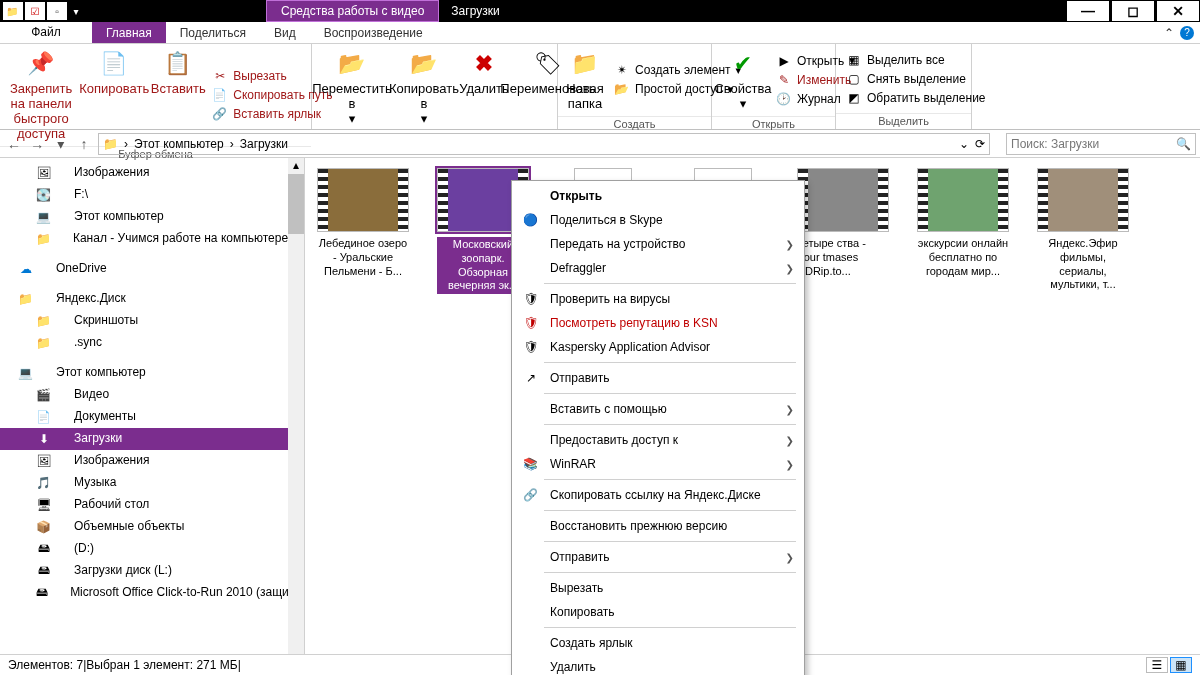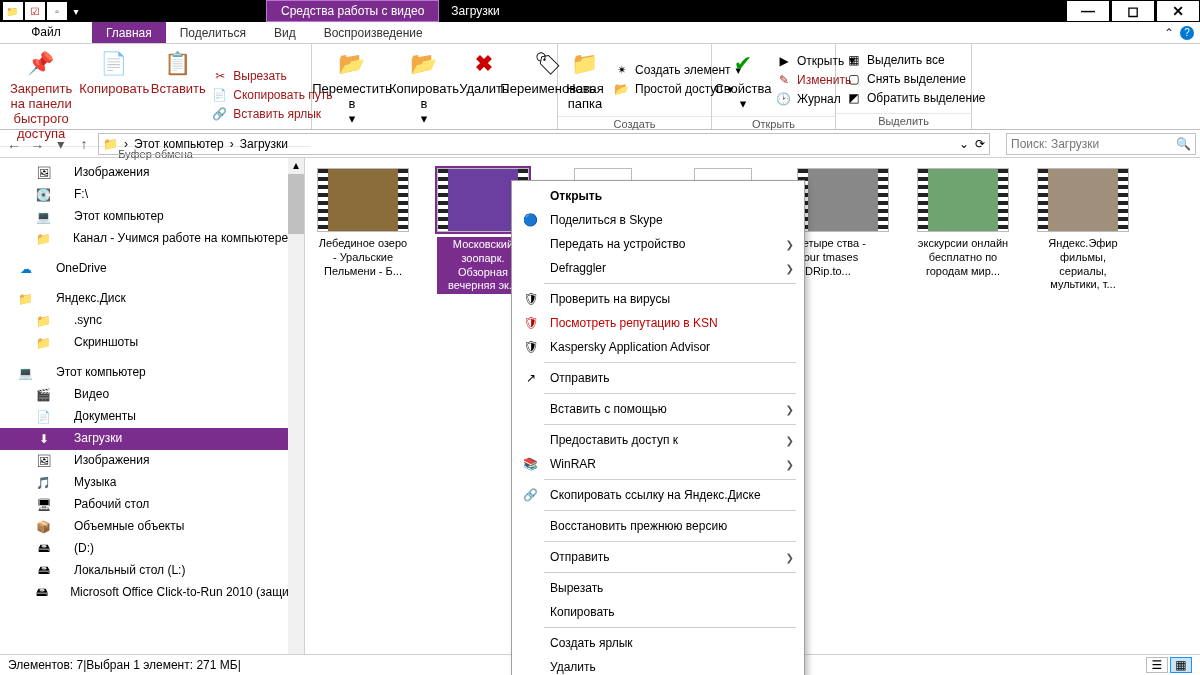--- a/index.html
+++ b/index.html
@@ -287,25 +287,25 @@
         <span class="ic cloud"></span>
         <span>OneDrive</span>
       </div>
       <div class="tree-spacer"></div>
       <div class="tree-item">
         <span class="ic folder"></span>
         <span>Яндекс.Диск</span>
       </div>
       <div class="tree-item indent">
         <span class="ic folder"></span>
+        <span>Скриншоты</span>
+      </div>
+      <div class="tree-item indent">
+        <span class="ic folder"></span>
         <span>.sync</span>
-      </div>
-      <div class="tree-item indent">
-        <span class="ic folder"></span>
-        <span>Скриншоты</span>
       </div>
       <div class="tree-spacer"></div>
       <div class="tree-item">
         <span class="ic pc"></span>
         <span>Этот компьютер</span>
       </div>
       <div class="tree-item indent">
         <span class="ic vid"></span>
         <span>Видео</span>
       </div>
@@ -332,21 +332,21 @@
       <div class="tree-item indent">
         <span class="ic obj"></span>
         <span>Объемные объекты</span>
       </div>
       <div class="tree-item indent">
         <span class="ic disk"></span>
         <span>(D:)</span>
       </div>
       <div class="tree-item indent">
         <span class="ic disk"></span>
-        <span>Локальный стол (L:)</span>
+        <span>Загрузки диск (L:)</span>
       </div>
       <div class="tree-item indent">
         <span class="ic disk"></span>
         <span>Microsoft Office Click-to-Run 2010 (защищено) (</span>
       </div>
     </div>
   <div class="content" id="content">
       <div class="file">
         <div class="thumb vid">
           <div class="img" style="background: rgb(138, 109, 59);"></div>

